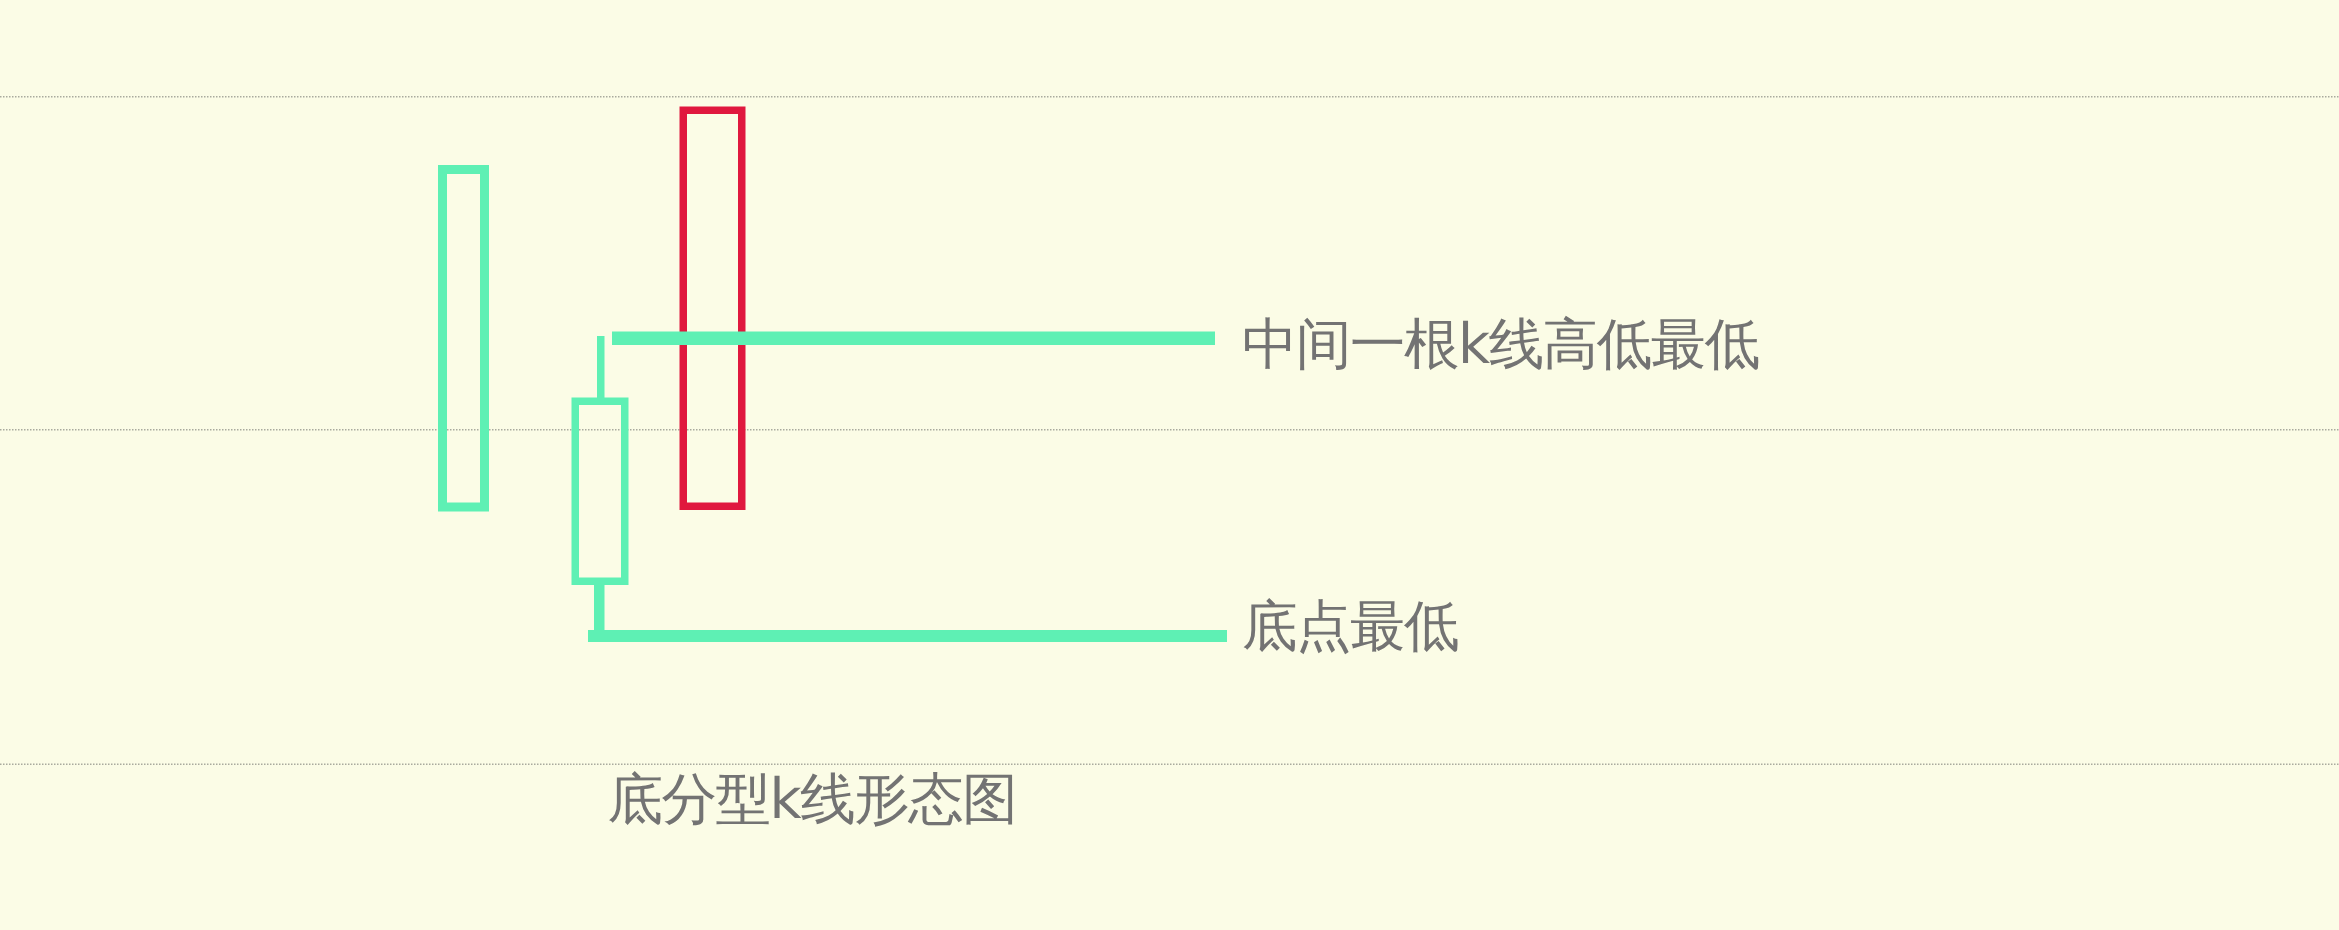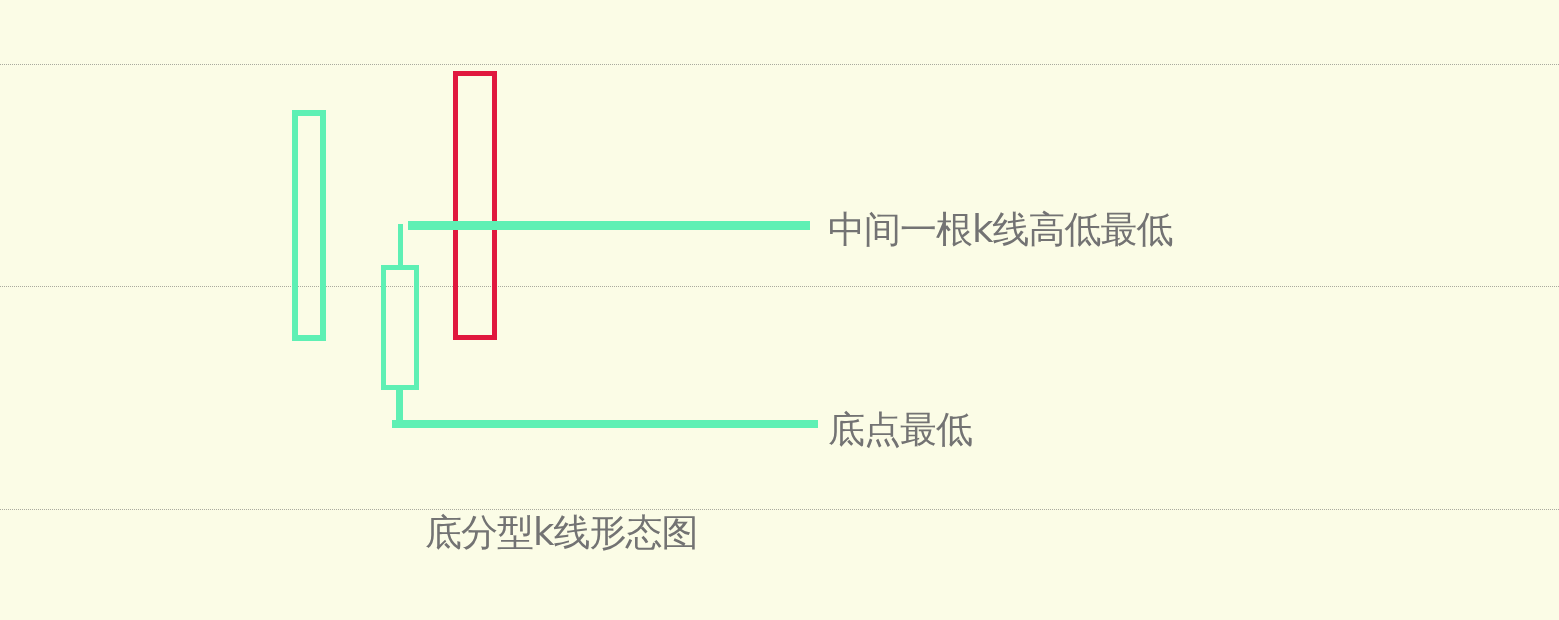--- a/index.html
+++ b/index.html
@@ -34,15 +34,15 @@
   <div class="candle-box" style="left:453px; top:71px; width:44px; height:269px; border:5px solid #e0183e;"></div>
 
   <div class="bar" style="left:398px; top:224px; width:5px; height:42px; background:#5ef0b4;"></div>
   <div class="candle-box" style="left:381px; top:265px; width:38px; height:125px; border:5px solid #5ef0b4;"></div>
   <div class="bar" style="left:396px; top:388px; width:7px; height:36px; background:#5ef0b4;"></div>
 
   <div class="bar" style="left:408px; top:221px; width:402px; height:9px; background:#5ef0b4;"></div>
   <div class="bar" style="left:392px; top:420px; width:426px; height:8px; background:#5ef0b4;"></div>
 
   <div class="label" style="left:828px; top:211px;">中间一根k线高低最低</div>
-  <div class="label" style="left:828px; top:411px;text-align:center;">底点最低</div>
-  <div class="label" style="left:405px; top:514px;margin-left:20px;">底分型k线形态图</div>
+  <div class="label" style="left:828px; top:399px;text-align:center;">底点最低</div>
+  <div class="label" style="left:405px; top:514px;">底分型k线形态图</div>
 </div>
 
 </body></html>

